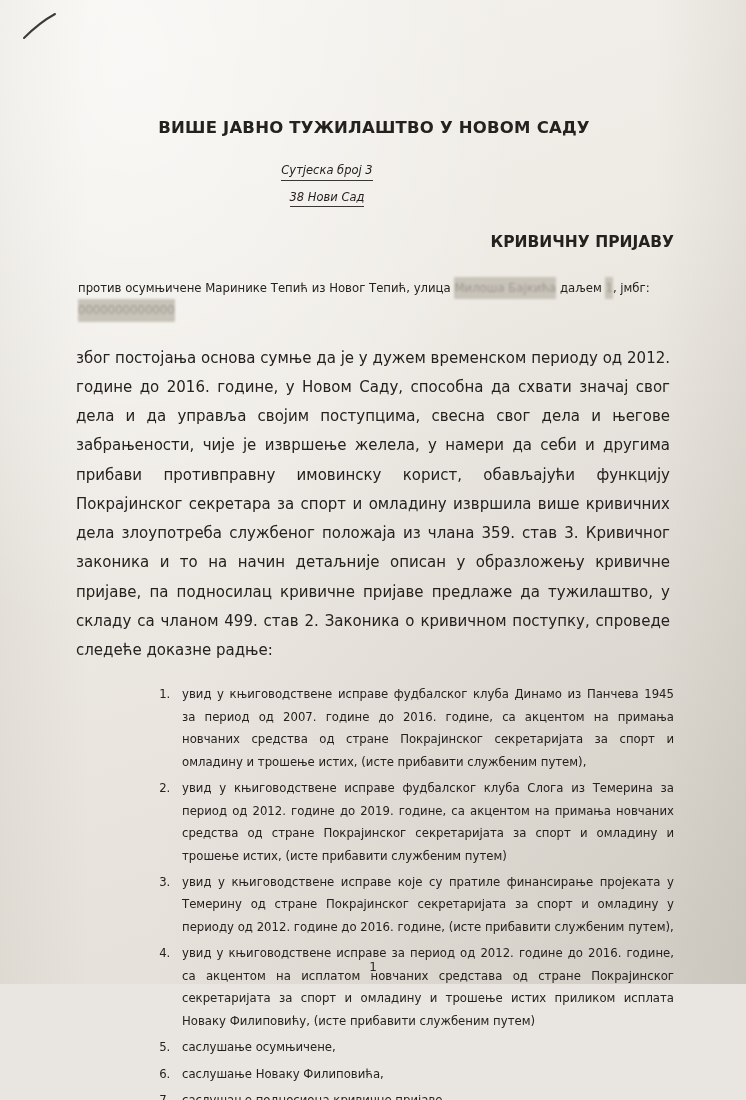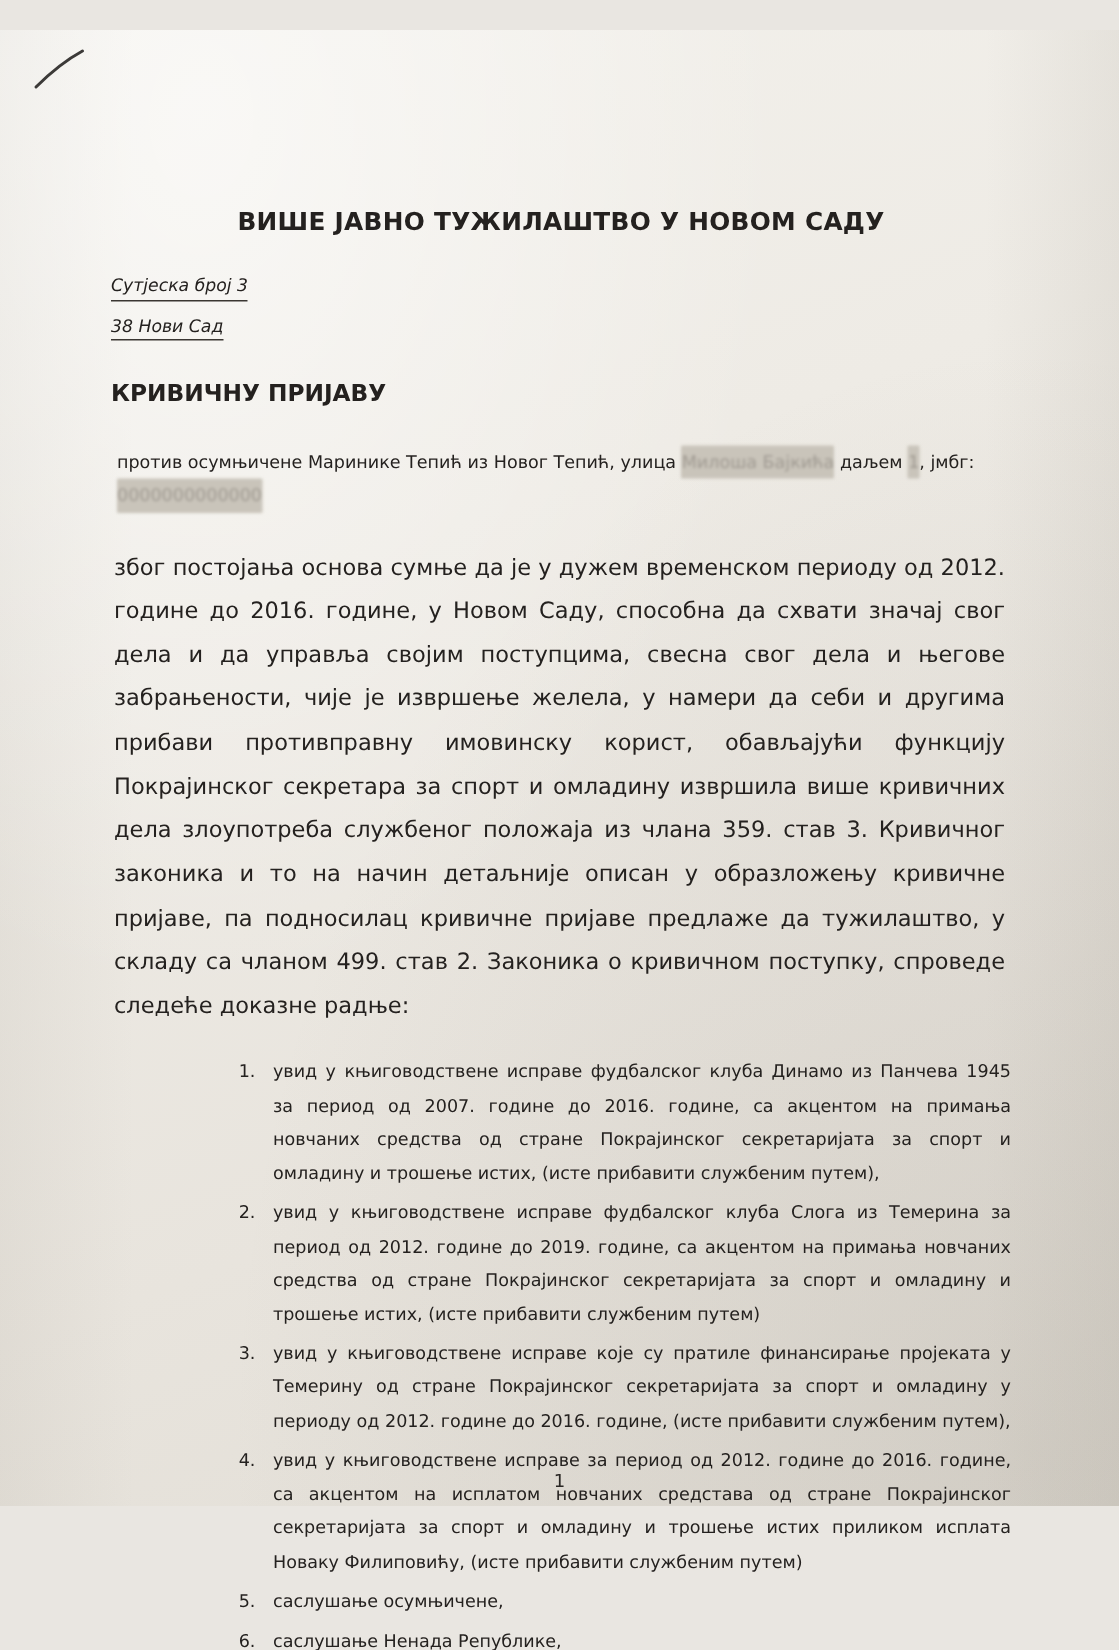--- a/index.html
+++ b/index.html
@@ -12,21 +12,20 @@
     background: #e9e6e1;
     font-family: "DejaVu Sans", sans-serif;
     overflow: hidden;
   }
   .page {
     position: relative;
     width: 746px;
     height: 984px;
     background: linear-gradient(160deg, #f3f1ec 0%, #eeebe5 35%, #e8e4dd 70%, #e2ded6 100%);
     box-sizing: border-box;
-    margin-top: 20px;
   }
   
   .shade {
     position: absolute;
     inset: 0;
     pointer-events: none;
     background:
       radial-gradient(ellipse at 18% 6%, rgba(255,255,255,0.55), rgba(255,255,255,0) 45%),
       radial-gradient(ellipse at 92% 96%, rgba(120,112,100,0.16), rgba(120,112,100,0) 55%),
       linear-gradient(90deg, rgba(150,143,130,0.10) 0%, rgba(255,255,255,0) 12%, rgba(255,255,255,0) 88%, rgba(150,143,130,0.12) 100%);
@@ -47,21 +46,21 @@
     color: #24211f;
   }
   .doc-title {
     text-align: center;
     font-weight: bold;
     font-size: 16.5px;
     letter-spacing: 0.2px;
     margin-top: 118px;
   }
   .addr {
-    text-align: left;
+    text-align: center;
     font-size: 11.5px;
     font-style: italic;
     margin-top: 26px;
     padding-right: 94px;
     line-height: 1.35;
   }
   .addr .line {
     display: inline-block;
     border-bottom: 1px solid #3a3632;
     padding-bottom: 1px;
@@ -72,21 +71,21 @@
   .intro {
     margin-top: 40px;
     font-size: 11.7px;
     line-height: 1.85;
     text-align: justify;
     padding-left: 4px;
     padding-right: 6px;
   }
   .intro b { font-weight: bold; }
   .sub-title {
-    text-align: left;
+    text-align: right;
     font-weight: bold;
     font-size: 15.5px;
     margin-top: 26px;
   }
   .against {
     margin-top: 26px;
     font-size: 11.7px;
     line-height: 1.9;
     text-align: justify;
     padding-left: 4px;
@@ -160,21 +159,21 @@
     </div>
 
     <div class="body-par">због постојања основа сумње да је у дужем временском периоду од 2012. године до 2016. године, у Новом Саду, способна да схвати значај свог дела и да управља својим поступцима, свесна свог дела и његове забрањености, чије је извршење желела, у намери да себи и другима прибави противправну имовинску корист, обављајући функцију Покрајинског секретара за спорт и омладину извршила више кривичних дела злоупотреба службеног положаја из члана 359. став 3. Кривичног законика и то на начин детаљније описан у образложењу кривичне пријаве, па подносилац кривичне пријаве предлаже да тужилаштво, у складу са чланом 499. став 2. Законика о кривичном поступку, спроведе следеће доказне радње:</div>
 
     <ol class="evidence">
       <li>увид у књиговодствене исправе фудбалског клуба Динамо из Панчева 1945 за период од 2007. године до 2016. године, са акцентом на примања новчаних средства од стране Покрајинског секретаријата за спорт и омладину и трошење истих, (исте прибавити службеним путем),</li>
       <li>увид у књиговодствене исправе фудбалског клуба Слога из Темерина за период од 2012. године до 2019. године, са акцентом на примања новчаних средства од стране Покрајинског секретаријата за спорт и омладину и трошење истих, (исте прибавити службеним путем)</li>
       <li>увид у књиговодствене исправе које су пратиле финансирање пројеката у Темерину од стране Покрајинског секретаријата за спорт и омладину у периоду од 2012. године до 2016. године, (исте прибавити службеним путем),</li>
       <li>увид у књиговодствене исправе за период од 2012. године до 2016. године, са акцентом на исплатом новчаних средстава од стране Покрајинског секретаријата за спорт и омладину и трошење истих приликом исплата Новаку Филиповићу, (исте прибавити службеним путем)</li>
       <li>саслушање осумњичене,</li>
-      <li>саслушање Ненада Републике,</li>
+      <li>саслушање Новаку Филиповића,</li>
       <li>саслушање подносиоца кривичне пријаве,</li>
     </ol>
 
   </div>
 
   <div class="page-num">1</div>
 
 </div>
 
 </body></html>

